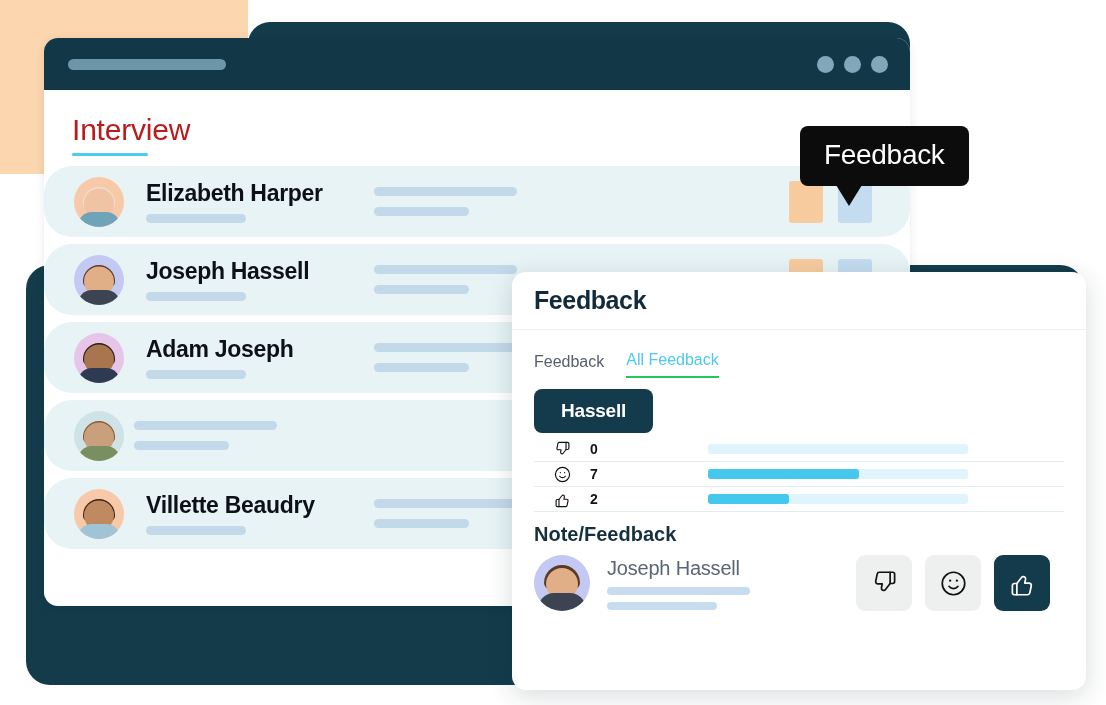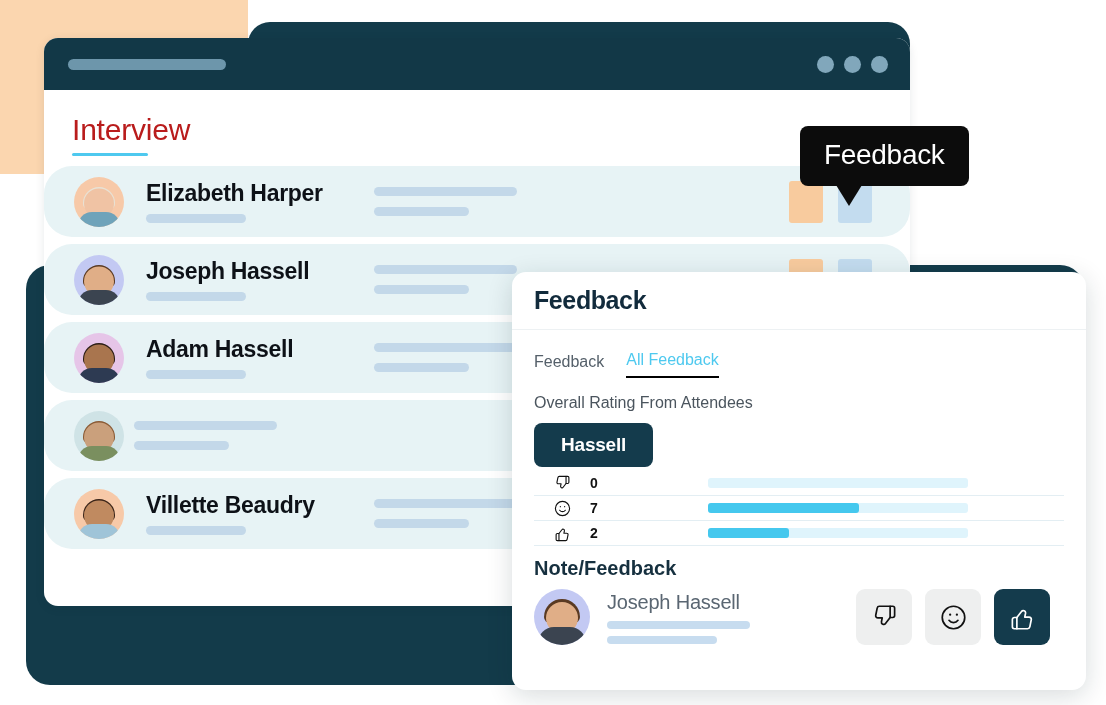--- a/index.html
+++ b/index.html
@@ -130,21 +130,21 @@
   }
   .panel-head {
     height: 58px; display:flex; align-items:center;
     padding-left: 22px; border-bottom: 1px solid #edf1f3;
   }
   .panel-title { font-size: 25px; font-weight: 700; color:#122b3c; letter-spacing:-0.4px; }
   .panel-body { padding: 14px 22px 0 22px; }
 
   .tabs { display:flex; gap: 22px; align-items:flex-end; height: 34px; }
   .tab { font-size: 16px; color:#55606a; padding-bottom: 7px; cursor:pointer; }
-  .tab.active { color:#4ec9ef; border-bottom: 2px solid #000000; }
+  .tab.active { color:#4ec9ef; border-bottom: 2px solid #22c55e; }
 
   .section-label {
     margin-top: 16px; font-size: 16px; color:#4b555e;
   }
   .pill {
     margin-top: 11px;
     display:inline-block; background:#143b4c; color:#fff;
     border-radius: 8px; padding: 11px 27px;
     font-size: 19px; font-weight: 600; letter-spacing:-0.2px;
   }
@@ -248,21 +248,21 @@
         </div>
       </div>
 
       <div class="list-row">
         <div class="avatar" style="background:#e6c5e8">
           <div class="hair" style="background:#2b1d15"></div>
           <div class="face" style="background:#a9754e"></div>
           <div class="body" style="background:#2d3a52"></div>
         </div>
         <div class="row-name">
-          <div class="nm">Adam Hassell</div>
+          <div class="nm">Adam Joseph</div>
           <div class="sub"></div>
         </div>
         <div class="row-lines">
           <div class="l1"></div>
             <div class="l2"></div>
         </div>
         <div class="row-tiles">
           <div class="tile orange"></div>
           <div class="tile blue"></div>
         </div>
@@ -314,21 +314,20 @@
       <div class="panel-title">Feedback</div>
     </div>
 
     <div class="panel-body">
 
       <div class="tabs">
         <div class="tab">Feedback</div>
         <div class="tab active">All Feedback</div>
       </div>
 
-      <div class="section-label">Overall Rating From Attendees</div>
 
       <div class="pill">Hassell</div>
 
 
       <div class="rating-table">
 
         <div class="rating-row">
           <div class="rating-icon">
             <svg width="17" height="17" viewBox="0 0 24 24" fill="none" stroke="#111" stroke-width="1.6" stroke-linecap="round" stroke-linejoin="round">
               <path d="M17 2H7.5a2 2 0 0 0-2 1.6L4.2 10a2 2 0 0 0 2 2.4H10l-.7 3.4a2 2 0 0 0 3.6 1.5L17 12"></path>

